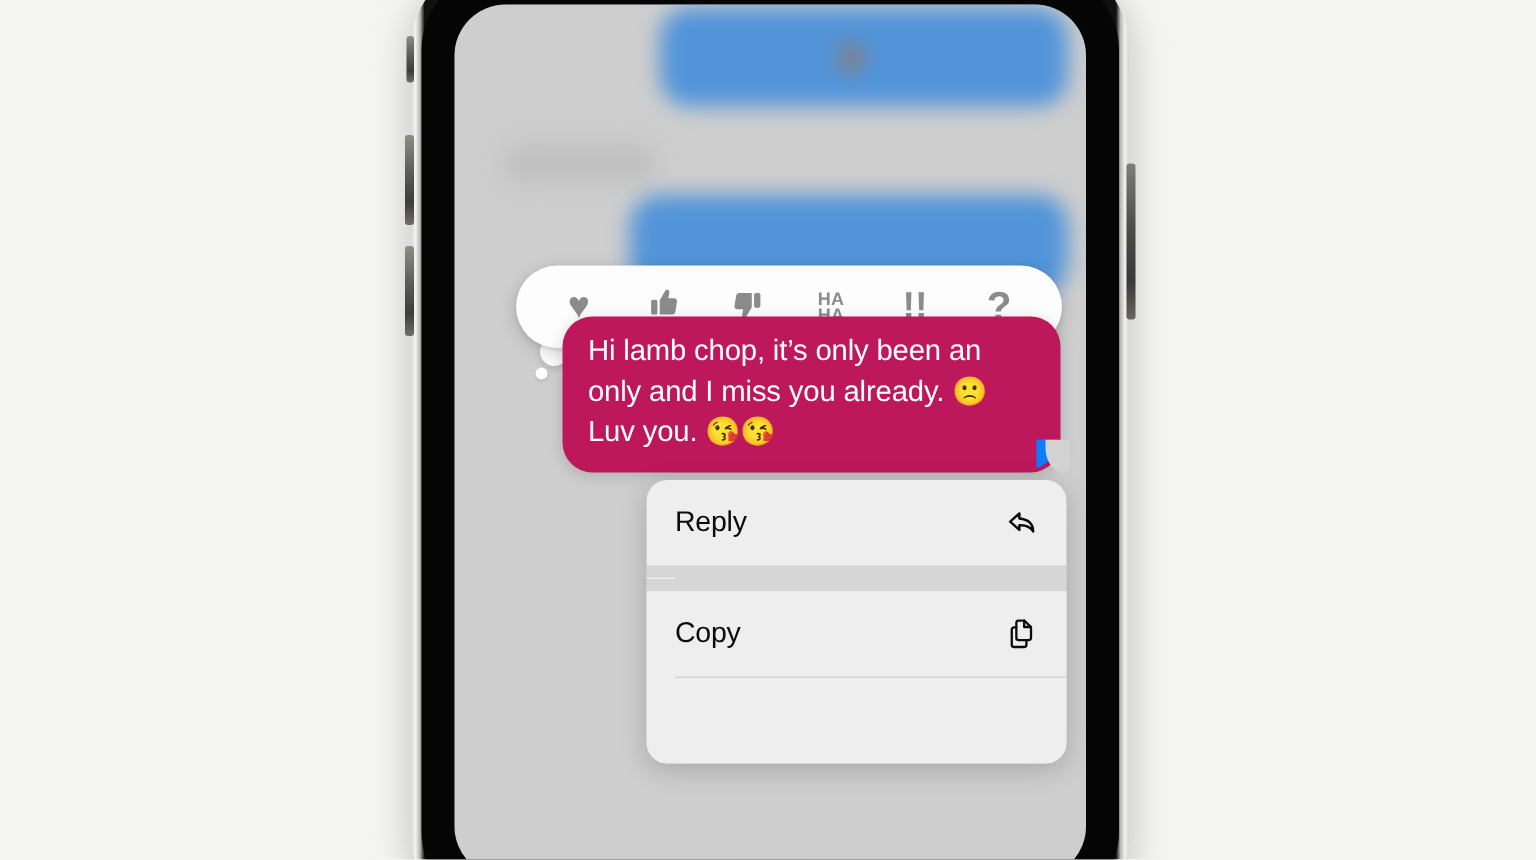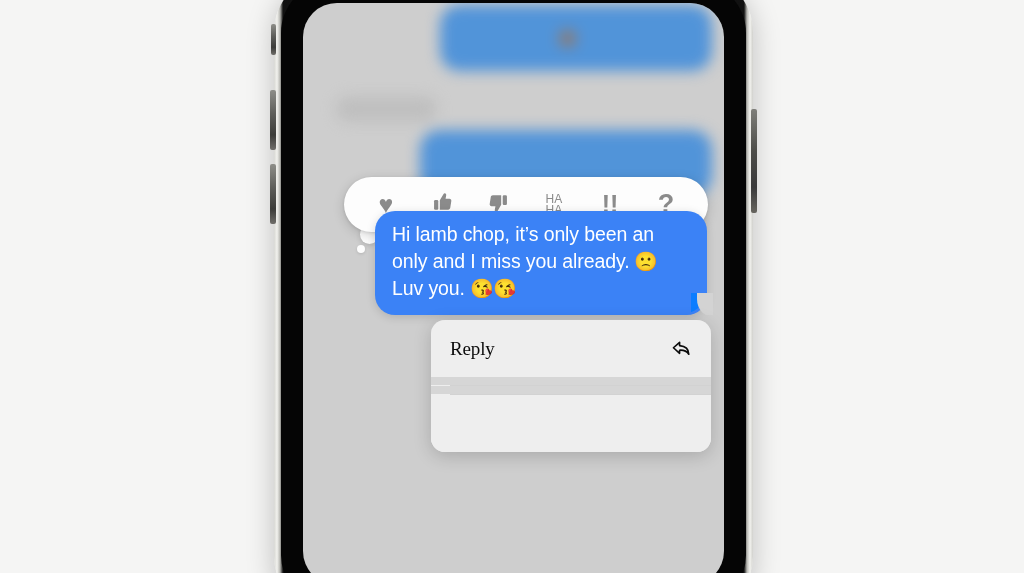--- a/index.html
+++ b/index.html
@@ -104,21 +104,21 @@
     height: 55px;
     display: flex;
     align-items: center;
     justify-content: center;
     color: #8b8b8b;
     cursor: pointer;
   }
   .tb-heart { font-size: 25px; line-height: 1; }
   .tb-haha {
     font-size: 12px;
-    font-weight: 400;
+    font-weight: 700;
     line-height: 11px;
     text-align: center;
     letter-spacing: .2px;
   }
   .tb-bang { font-size: 25px; font-weight: 700; line-height: 1; }
   .tb-quest { font-size: 27px; font-weight: 700; line-height: 1; }
 
   
   .tail-big {
     position: absolute;
@@ -139,21 +139,21 @@
 
   
   .msg-wrap {
     position: absolute;
     left: 72px;
     top: 208px;
     width: 332px;
   }
   .msg-bubble {
     position: relative;
-    background: #3b82f6;
+    background: #be185d;
     color: #ffffff;
     border-radius: 20px;
     padding: 10px 16px 12px 17px;
     font-size: 19.5px;
     line-height: 26.5px;
     letter-spacing: -0.1px;
     box-shadow: 0 2px 10px rgba(0,0,0,.15);
   }
   .msg-tail {
     position: absolute;
@@ -200,21 +200,20 @@
     justify-content: space-between;
     height: 57px;
     padding: 0 18px 0 19px;
     background: #eeeeee;
     cursor: pointer;
   }
   .ctx-label {
     font-size: 19px;
     color: #0b0b0b;
     letter-spacing: -0.15px;
-    font-family: Liberation Serif, serif;
   }
   .ctx-sep {
     height: 1px;
     margin-left: 19px;
     background: #d2d2d2;
   }
   .ctx-icon { width: 24px; height: 24px; color: #0b0b0b; display: flex; align-items: center; justify-content: center; }
   .ctx-icon svg { display: block; }
 </style>
 </head>
@@ -305,20 +304,30 @@
 
         <div class="ctx-group">
 
           <div class="ctx-sep"></div>
 
         </div>
 
         <div class="ctx-gap"></div>
 
         <div class="ctx-group">
+          <div class="ctx-item">
+            <span class="ctx-label">Copy</span>
+            <span class="ctx-icon">
+              <svg width="23" height="23" viewBox="0 0 24 24" fill="none" stroke="#0b0b0b" stroke-width="1.6" stroke-linecap="round" stroke-linejoin="round">
+                <path d="M13.4 2.8h-3.9c-.9 0-1.6.7-1.6 1.6v10.4c0 .9.7 1.6 1.6 1.6h7c.9 0 1.6-.7 1.6-1.6V7.4l-4.7-4.6z"></path>
+                <path d="M13.3 2.9v4.4h4.6"></path>
+                <path d="M14.9 17.4v2.2c0 .9-.7 1.6-1.6 1.6h-7c-.9 0-1.6-.7-1.6-1.6V9.2c0-.9.7-1.6 1.6-1.6h1.4"></path>
+              </svg>
+            </span>
+          </div>
           <div class="ctx-sep"></div>
           <div class="ctx-item"></div>
         </div>
 
       </div>
 
     </div>
   </div>
 </div>
 

